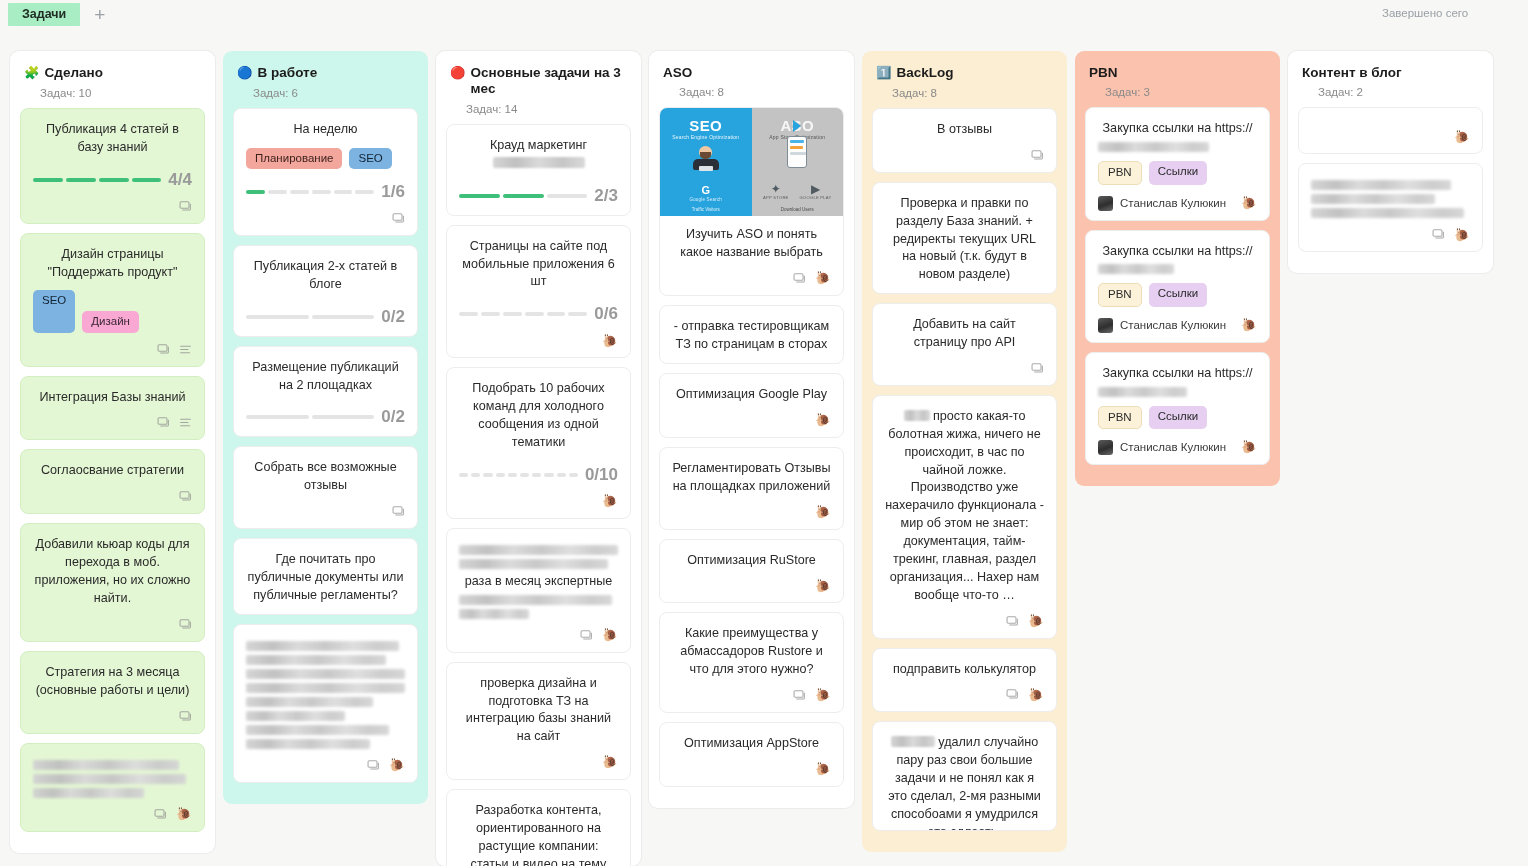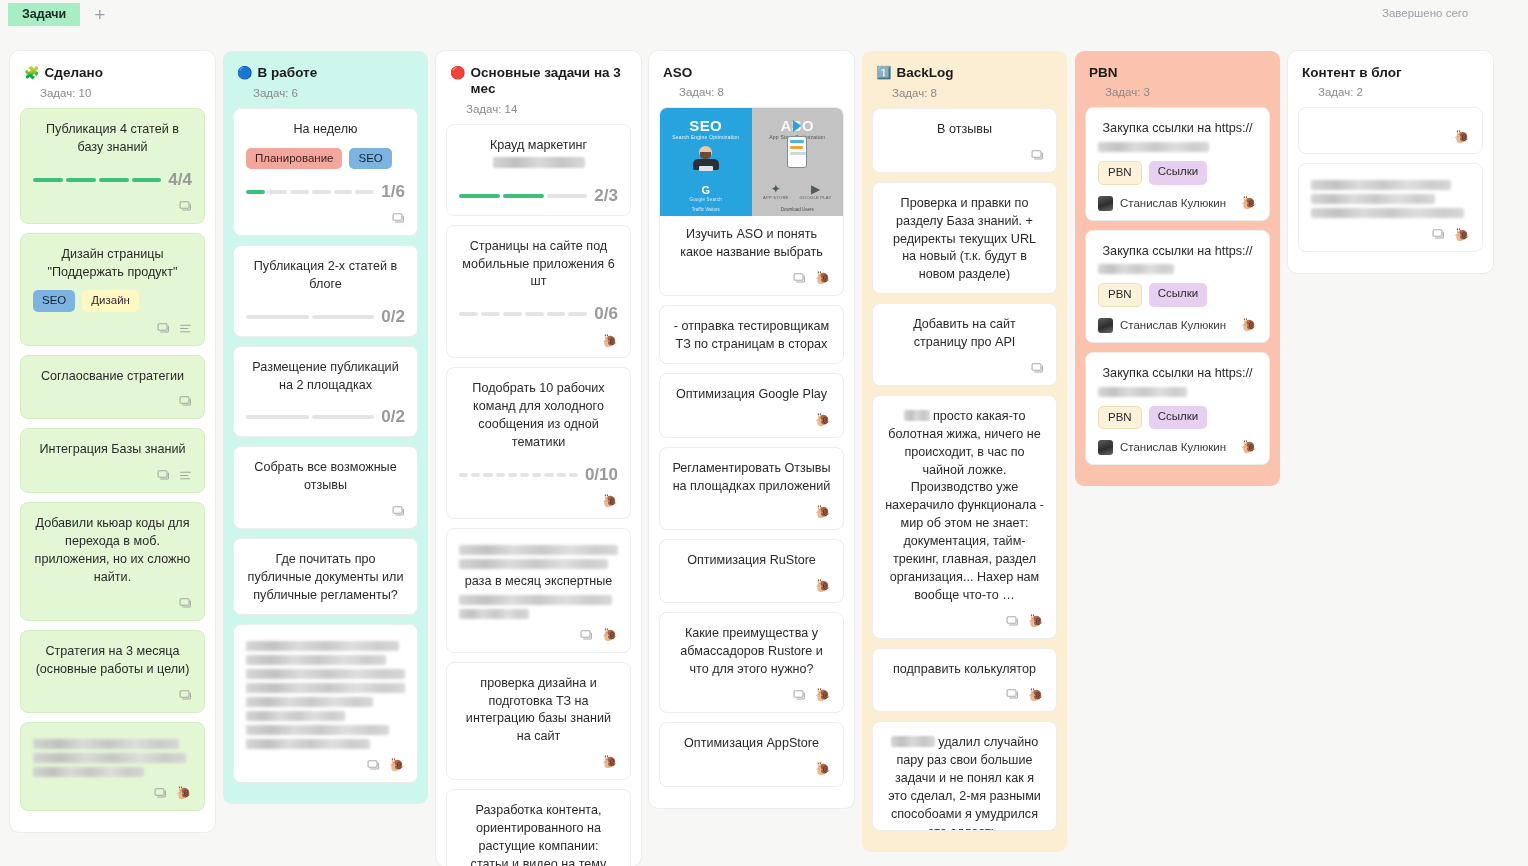--- a/index.html
+++ b/index.html
@@ -114,21 +114,21 @@
   
   .tags { display: flex; gap: 7px; flex-wrap: wrap; margin-top: 9px; }
   .tag {
     font-size: 11.5px;
     padding: 4px 9px;
     border-radius: 5px;
     line-height: 1.15;
     white-space: nowrap;
   }
   .tag-seo     { background: #7db3e0; color: #123; }
-  .tag-design  { background: #fef9c3; color: #3a2733; }
+  .tag-design  { background: #f9a8d4; color: #3a2733; margin-top: 21px; }
   .tag-plan    { background: #f3a69c; color: #3a1f1b; }
   .tag-pbn     { background: #fbf2d9; color: #2b2b2b; border: 1px solid #ecdfb8; }
   .tag-links   { background: #e6cff1; color: #2b2b2b; }
 
   
   .progress-row { display: flex; align-items: center; gap: 7px; margin-top: 13px; }
   .progress { display: flex; gap: 3px; flex: 1; }
   .seg { height: 4px; border-radius: 2px; background: #e4e4e4; flex: 1; }
   .seg.on { background: #3ec07b; }
   .progress-label { font-size: 17px; color: #9a9a9a; white-space: nowrap; font-weight: bold; }
@@ -269,42 +269,42 @@
             </svg>
           </span>
           <span class="ico">
             <svg viewBox="0 0 16 16" stroke="#8d8d8d" stroke-width="1.4" stroke-linecap="round">
               <path d="M2 4h12M2 8h9M2 12h11"></path>
             </svg>
           </span>
         </div>
       </div>
       <div class="card card-green">
-        <div class="card-title">Соглаосвание стратегии</div>
-        <div class="card-foot">
-          <span class="ico">
-            <svg viewBox="0 0 16 16" fill="none" stroke="#8d8d8d" stroke-width="1.3">
-              <rect x="1.3" y="2.2" width="11" height="8" rx="1.4"></rect>
-              <path d="M4 12.4h8.6a1.4 1.4 0 0 0 1.4-1.4V4.6"></path>
-            </svg>
-          </span>
-        </div>
-      </div>
-      <div class="card card-green">
         <div class="card-title">Интеграция Базы знаний</div>
         <div class="card-foot">
           <span class="ico">
             <svg viewBox="0 0 16 16" fill="none" stroke="#8d8d8d" stroke-width="1.3">
               <rect x="1.3" y="2.2" width="11" height="8" rx="1.4"></rect>
               <path d="M4 12.4h8.6a1.4 1.4 0 0 0 1.4-1.4V4.6"></path>
             </svg>
           </span>
           <span class="ico">
             <svg viewBox="0 0 16 16" stroke="#8d8d8d" stroke-width="1.4" stroke-linecap="round">
               <path d="M2 4h12M2 8h9M2 12h11"></path>
+            </svg>
+          </span>
+        </div>
+      </div>
+      <div class="card card-green">
+        <div class="card-title">Соглаосвание стратегии</div>
+        <div class="card-foot">
+          <span class="ico">
+            <svg viewBox="0 0 16 16" fill="none" stroke="#8d8d8d" stroke-width="1.3">
+              <rect x="1.3" y="2.2" width="11" height="8" rx="1.4"></rect>
+              <path d="M4 12.4h8.6a1.4 1.4 0 0 0 1.4-1.4V4.6"></path>
             </svg>
           </span>
         </div>
       </div>
       <div class="card card-green">
         <div class="card-title">Добавили кьюар коды для перехода в моб. приложения, но их сложно найти.</div>
         <div class="card-foot">
           <span class="ico">
             <svg viewBox="0 0 16 16" fill="none" stroke="#8d8d8d" stroke-width="1.3">
               <rect x="1.3" y="2.2" width="11" height="8" rx="1.4"></rect>

